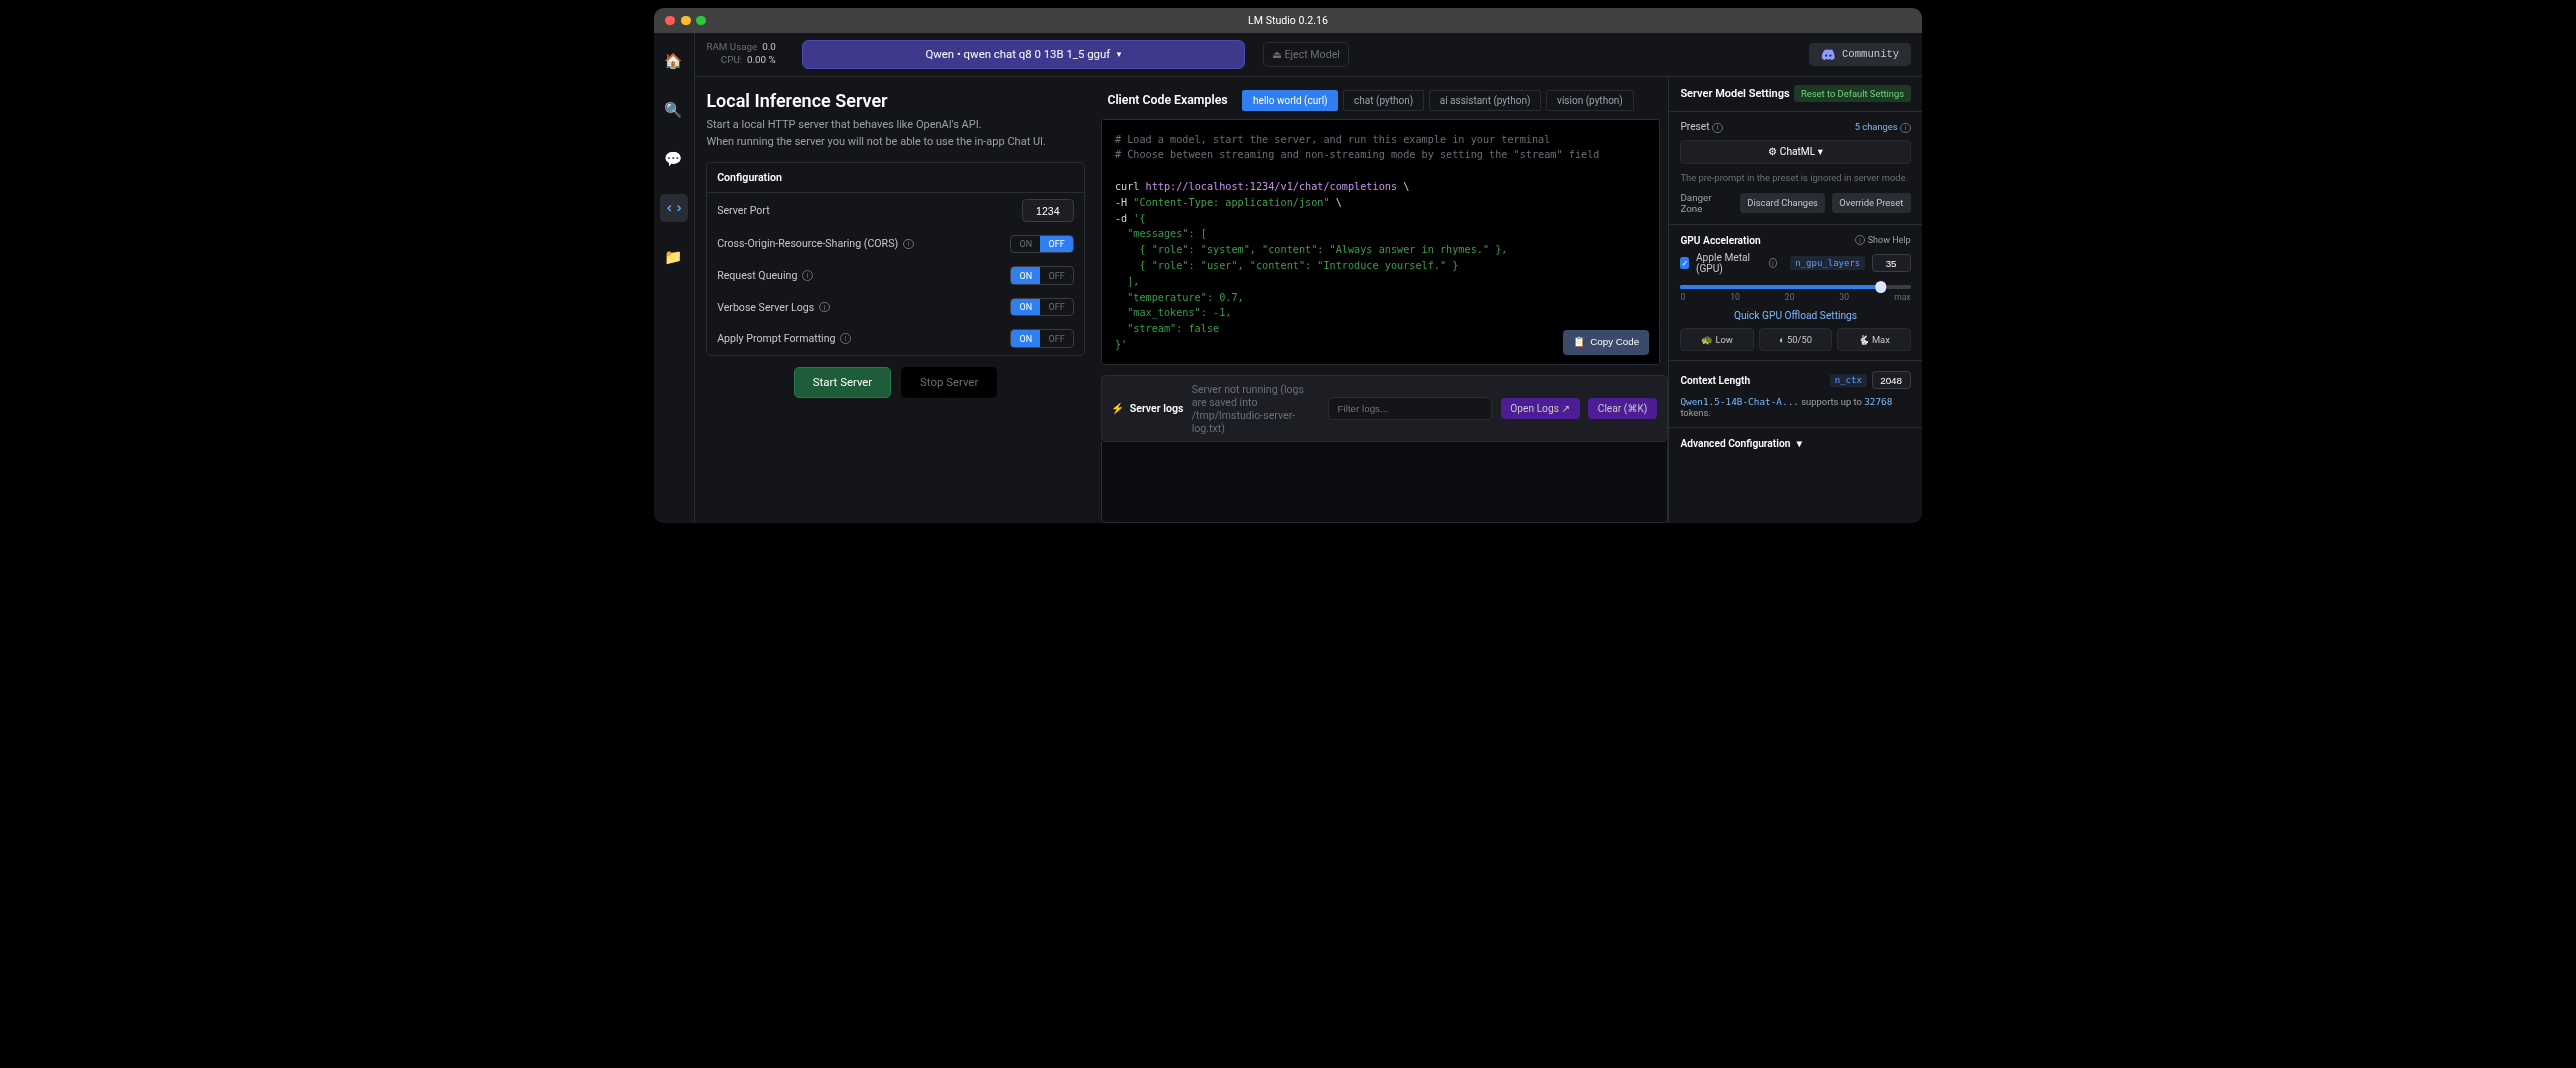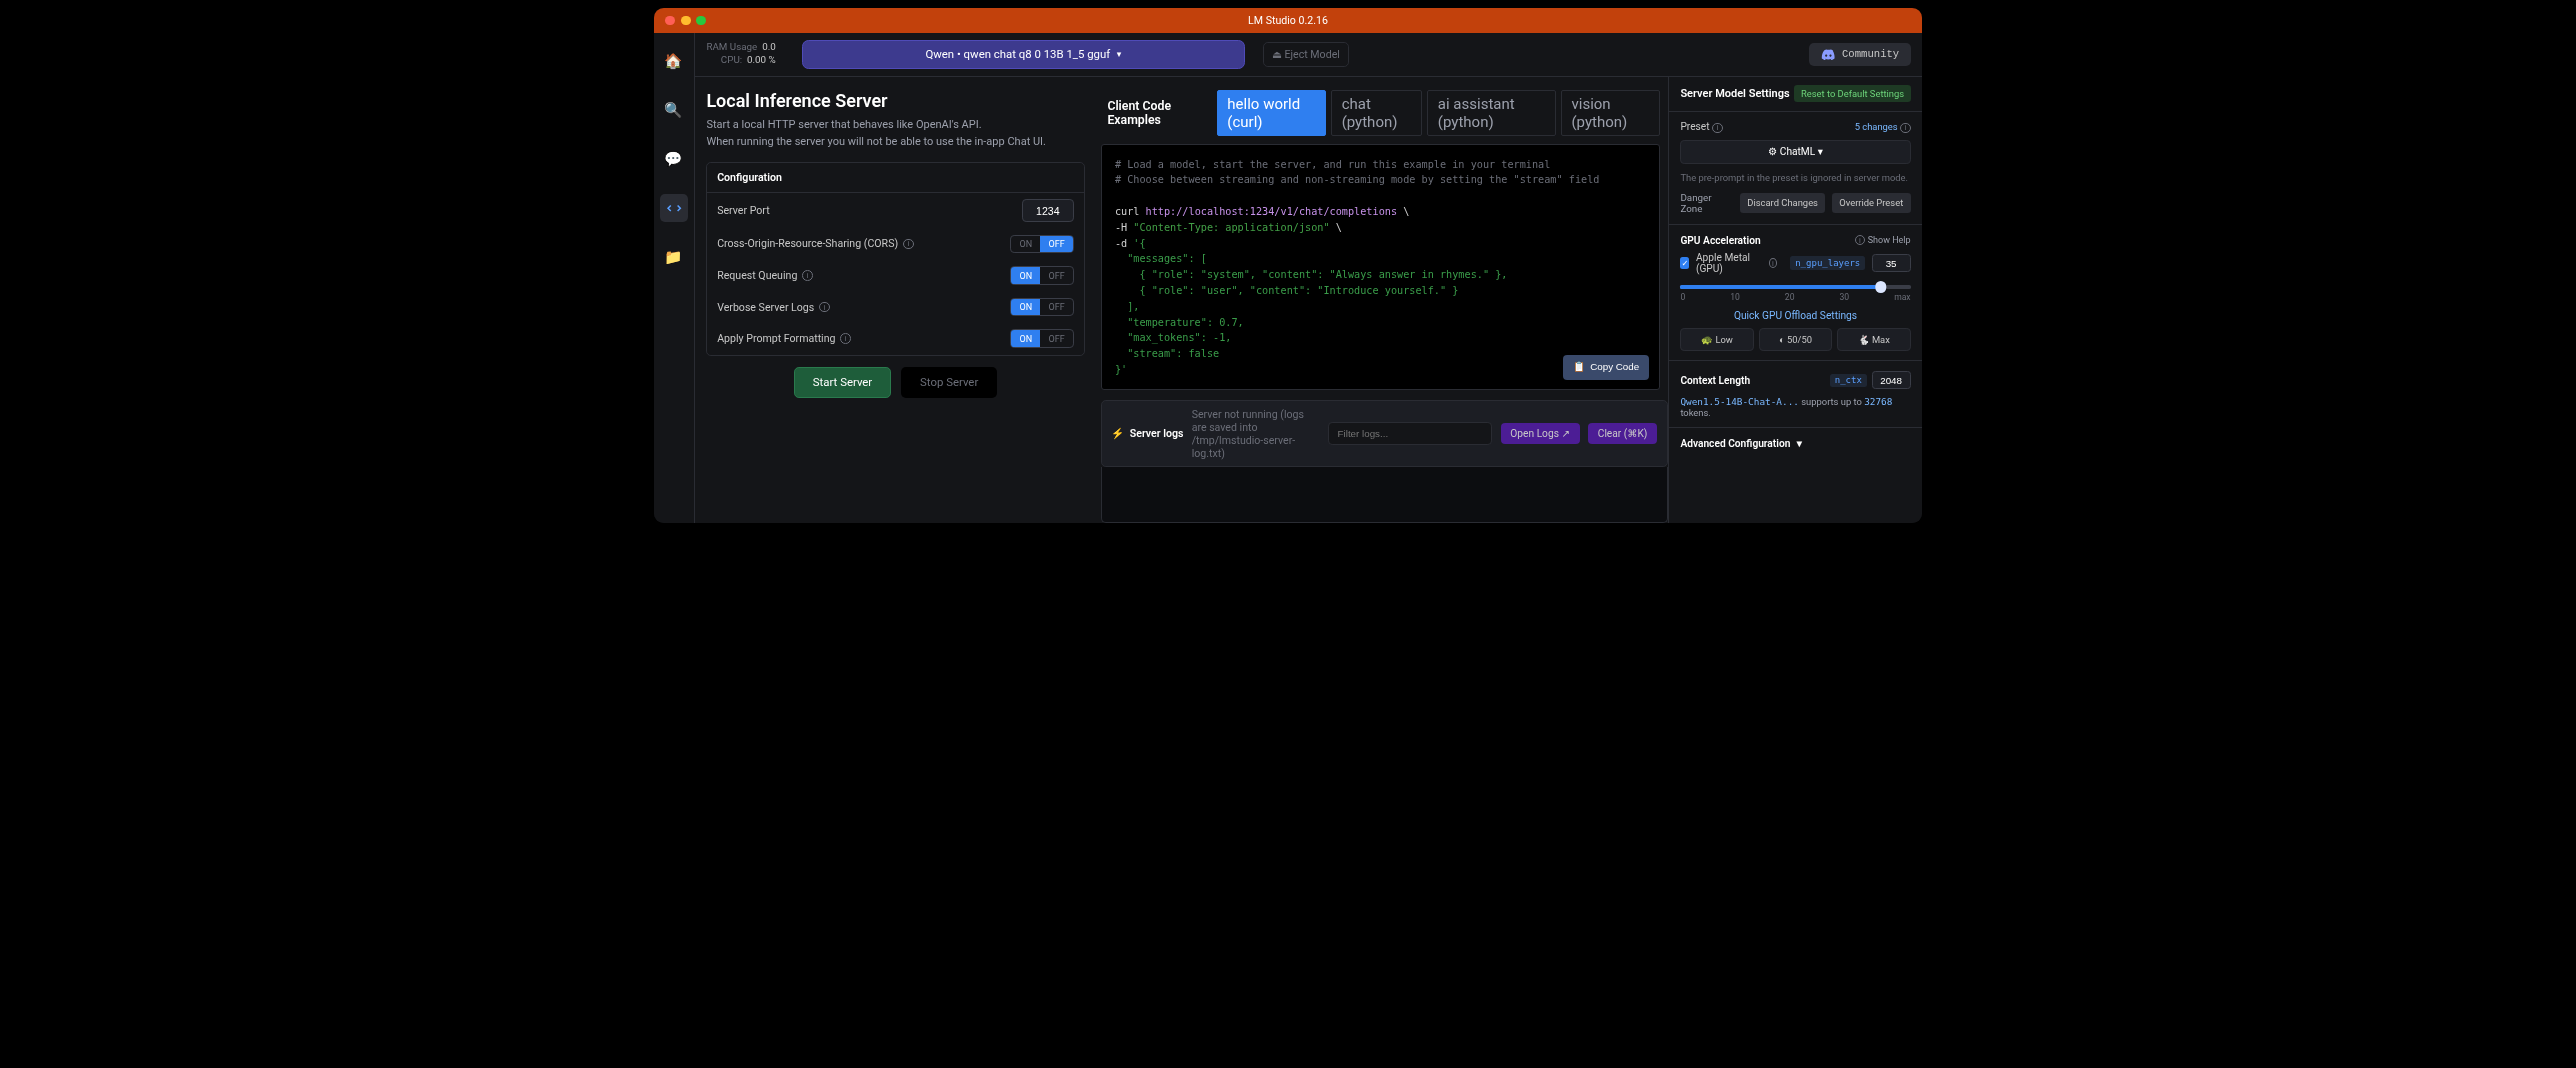--- a/index.html
+++ b/index.html
@@ -1,18 +1,18 @@
 <!DOCTYPE html>
 <html style="font-size:13px"><head>
 <meta charset="utf-8">
 <style>
 * { box-sizing: border-box; margin: 0; padding: 0; }
 body { font-family: -apple-system, BlinkMacSystemFont, "Segoe UI", Roboto, sans-serif; background: #000; color: #c8c8c8; font-size: 10.6px; }
 .window { width: 1268px; height: 515px; background: #141518; border-radius: 9.8px; overflow: hidden; margin: 8.2px auto; display: flex; flex-direction: column; box-shadow: 0 8.2px 33px rgba(0,0,0,0.6); }
-.titlebar { height: 24.5px; background: #c2410c; display: flex; align-items: center; position: relative; }
+.titlebar { height: 24.5px; background: #404040; display: flex; align-items: center; position: relative; }
 .traffic { display: flex; gap: 5.7px; margin-left: 11.4px; }
 .dot { width: 9.8px; height: 9.8px; border-radius: 50%; }
 .dot.red { background: #ff5f56; }
 .dot.yellow { background: #ffbd2e; }
 .dot.green { background: #27c93f; }
 .title { position: absolute; left: 50%; transform: translateX(-50%); color: #fff; font-size: 10.6px; }
 .body { flex: 1; display: flex; min-height: 0; }
 .sidebar { width: 41px; background: #141518; border-right: 0.8px solid #2a2c33; display: flex; flex-direction: column; align-items: center; padding-top: 14.7px; gap: 21px; }
 .sidebar-item { width: 28px; height: 28px; display: flex; align-items: center; justify-content: center; border-radius: 4.9px; cursor: pointer; font-size: 14.7px; color: #8a8d96; }
 .sidebar-item.active { background: #2a2c33; }
@@ -37,21 +37,21 @@
 .toggle span { padding: 3.3px 8.2px; color: #6b6e78; }
 .toggle span.on-active { background: #2f7ff0; color: #fff; }
 .toggle span.off-active { background: #2f7ff0; color: #fff; }
 .btn-row { display: flex; gap: 9.8px; justify-content: center; padding: 11.4px 0 4.9px 0; }
 .btn { padding: 7.4px 18px; border-radius: 4.9px; font-size: 11.4px; cursor: pointer; border: 0.8px solid transparent; }
 .btn.start { background: #1e5d3a; border-color: #2a7a4d; color: #fff; }
 .btn.stop { background: #000000; color: #6b6e78; }
 .center-panel { flex: 1; display: flex; flex-direction: column; padding: 8.2px 8.2px 0 0; min-width: 0; }
 .tabs { display: flex; align-items: center; gap: 4.9px; padding: 4.9px 0 8.2px 6.5px; }
 .tabs-title { color: #fff; font-size: 12.3px; font-weight: 600; margin-right: 9.8px; }
-.tab { padding: 4.1px 9.8px; border-radius: 2px; font-size: 15px; color: #9ca0ac; cursor: pointer; border: 0.8px solid #2a2c33; }
+.tab { padding: 4.1px 9.8px; border-radius: 2px; font-size: 10px; color: #9ca0ac; cursor: pointer; border: 0.8px solid #2a2c33; }
 .tab.active { background: #2f7ff0; color: #fff; border-color: #2f7ff0; }
 .code-box { background: #000; border: 0.8px solid #2a2c33; border-radius: 3px; padding: 11.4px 13px; font-family: "SF Mono", Consolas, monospace; font-size: 10.2px; line-height: 1.55; color: #3a9d4a; position: relative; white-space: pre; overflow: auto; min-height: 229px; }
 .code-box .comment { color: #6b6e78; }
 .code-box .url { color: #c792ea; }
 .code-box .hdr { color: #43a047; }
 .code-box .white { color: #d0d0d0; }
 .copy-btn { position: absolute; right: 9.8px; bottom: 9.8px; background: #3a4a6b; color: #fff; padding: 4.9px 9.8px; border-radius: 4.1px; font-size: 9.8px; display: flex; align-items: center; gap: 4.9px; cursor: pointer; font-family: -apple-system, sans-serif; }
 .logs-bar { display: flex; align-items: center; gap: 8.2px; background: #1c1e24; border: 0.8px solid #2a2c33; border-radius: 4.9px; padding: 6.5px 9.8px; margin-top: 9.8px; font-size: 10.6px; }
 .logs-bar .title2 { color: #fff; font-weight: 600; display: flex; align-items: center; gap: 4.9px; }
 .logs-bar .status { color: #6b6e78; flex: 1; }

